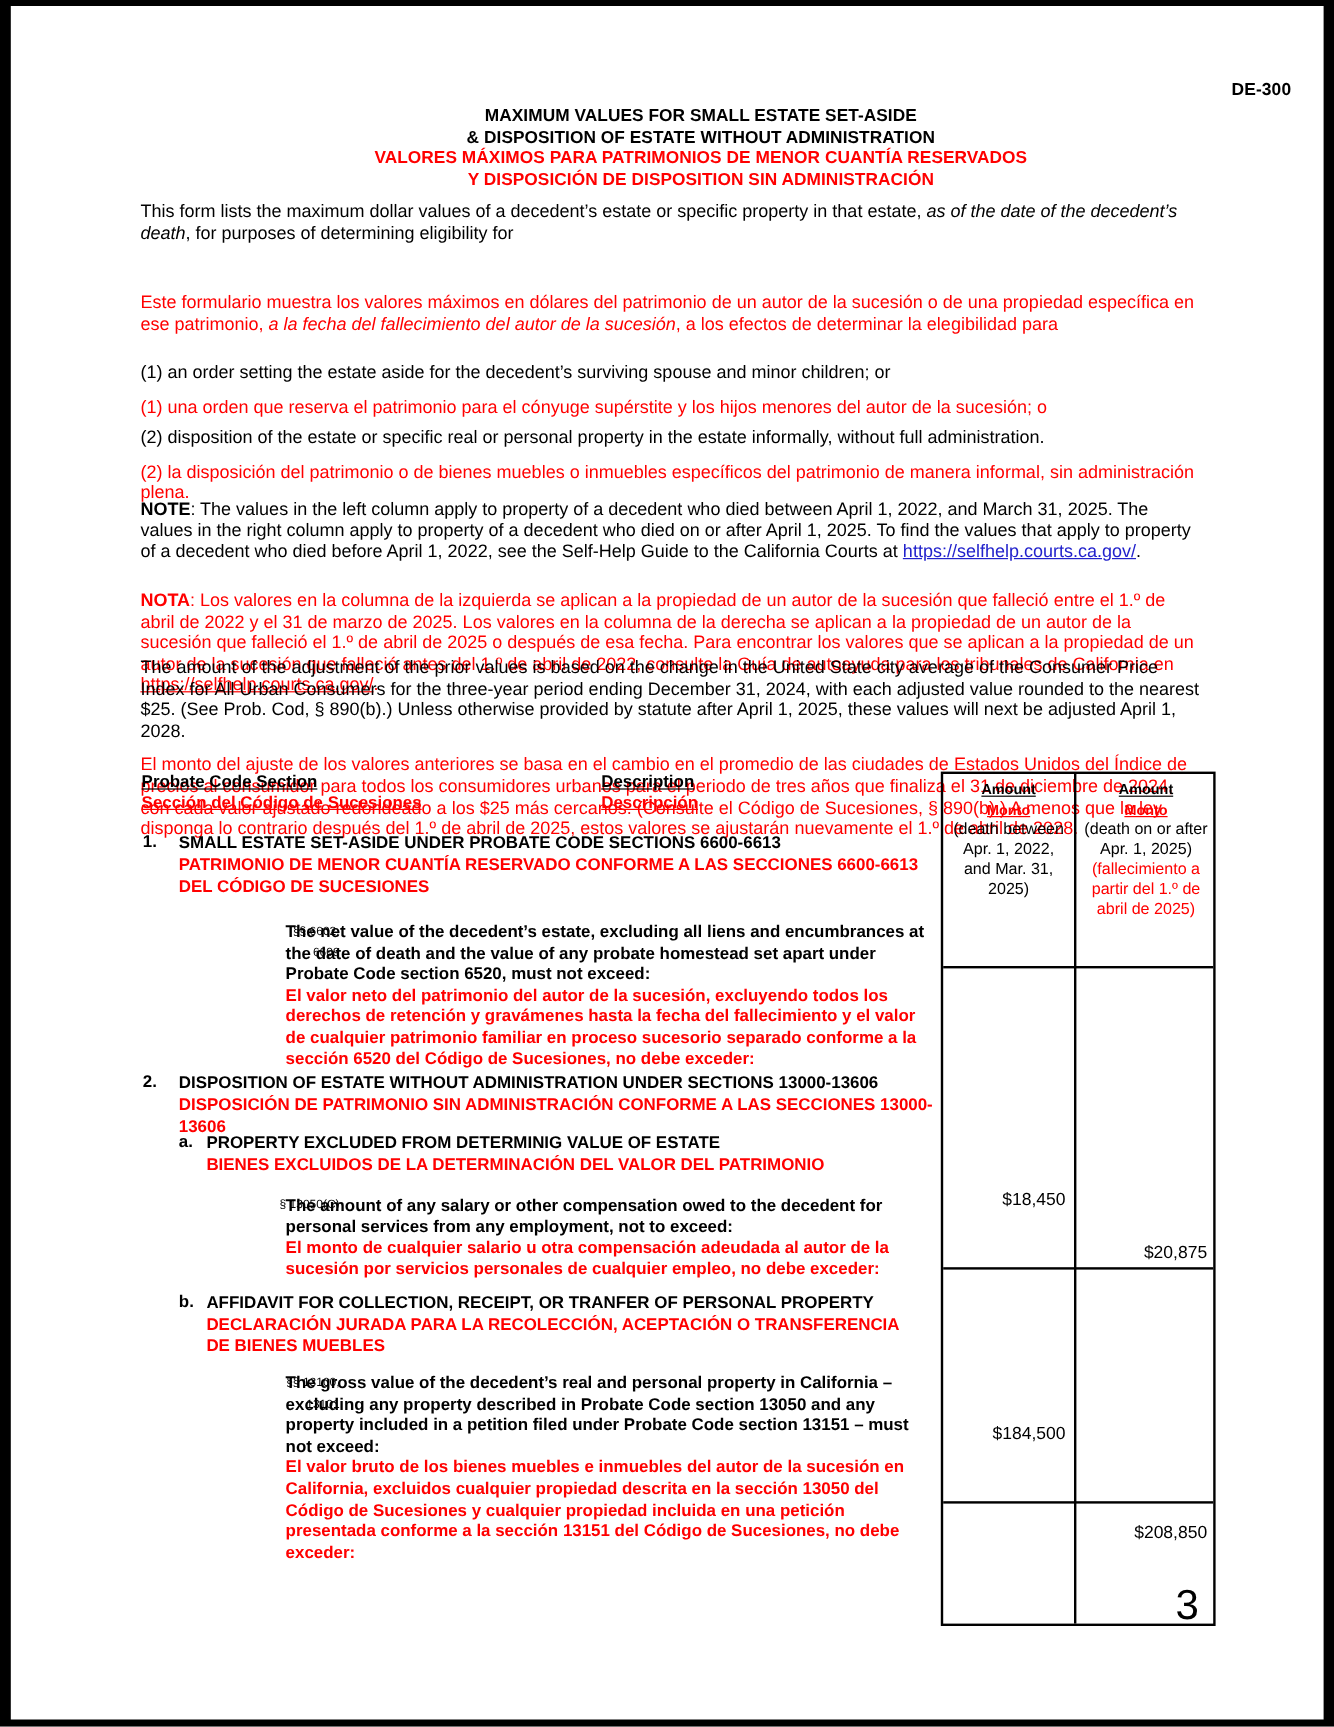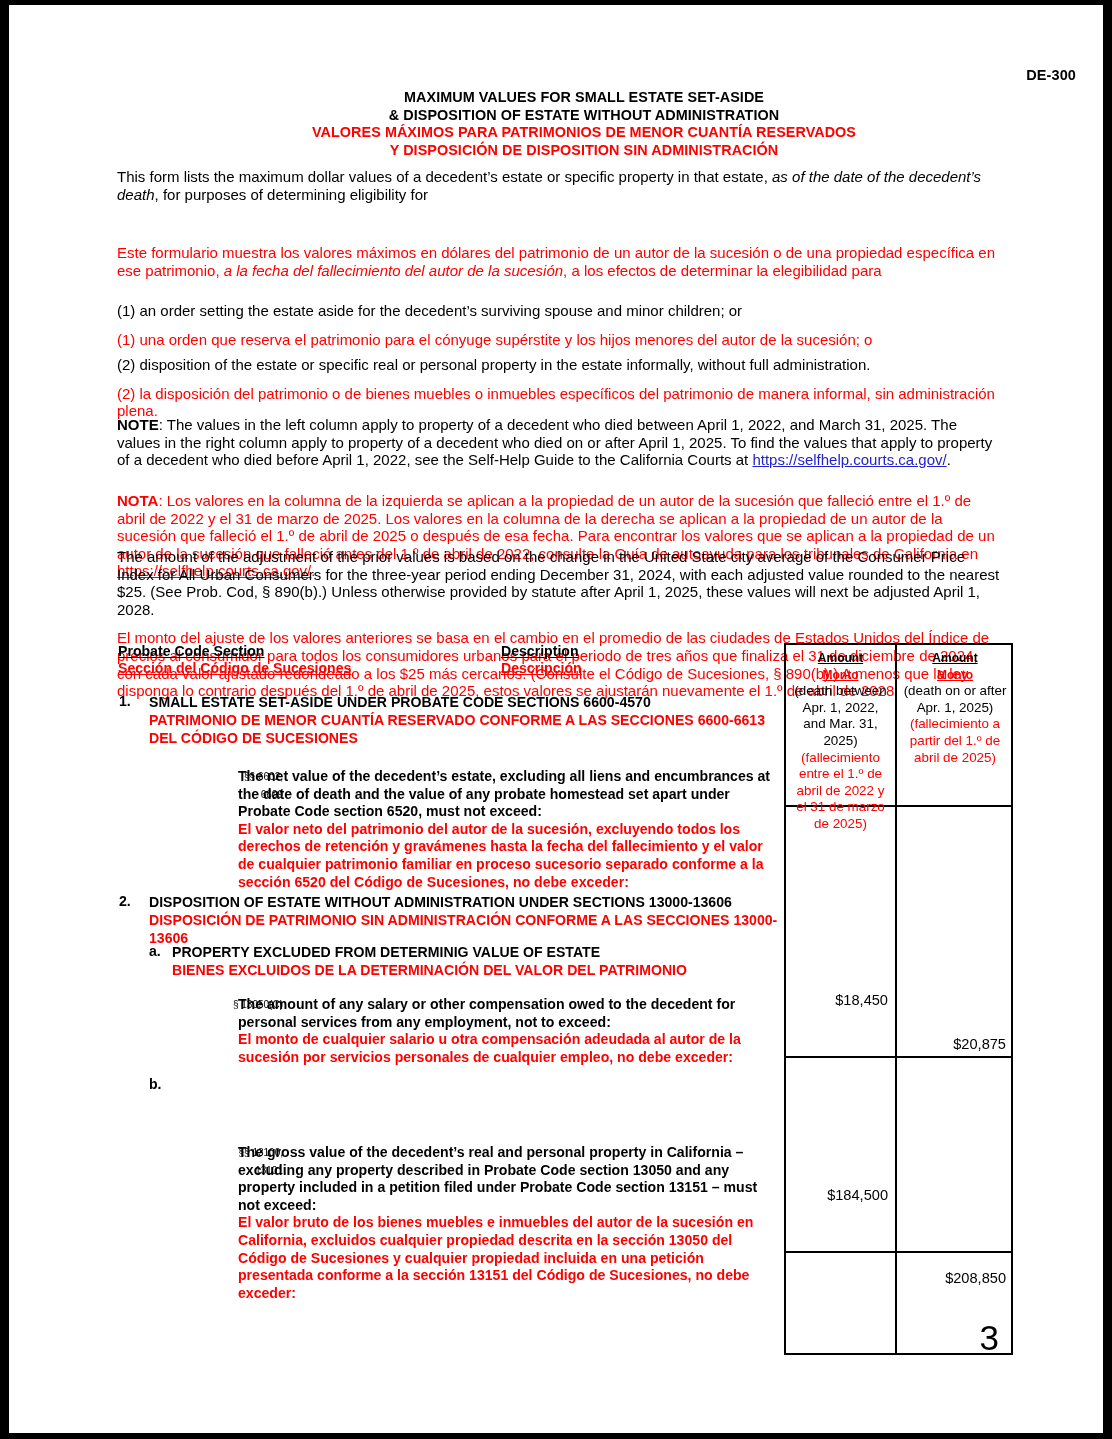--- a/index.html
+++ b/index.html
@@ -245,21 +245,21 @@
     <div class="u en">Probate Code Section</div>
     <div class="u es">Sección del Código de Sucesiones</div>
   </div>
   <div class="colhead ch-mid">
     <div class="u en">Description</div>
     <div class="u es">Descripción</div>
   </div>
 
   <div class="sec-num" style="left:110px; top:688px;">1.</div>
   <div class="sec" style="left:140px; top:688px; width:630px;">
-    <div class="sec-head en">SMALL ESTATE SET-ASIDE UNDER PROBATE CODE SECTIONS 6600-4570</div>
+    <div class="sec-head en">SMALL ESTATE SET-ASIDE UNDER PROBATE CODE SECTIONS 6600-6613</div>
     <div class="sec-head es">PATRIMONIO DE MENOR CUANTÍA RESERVADO CONFORME A LAS SECCIONES 6600-6613</div>
     <div class="sec-head es">DEL CÓDIGO DE SUCESIONES</div>
   </div>
   <div class="code-ref" style="left:164px; top:763px;">
     <div class="en">§§ 6602,</div>
     <div class="en">6609</div>
   </div>
   <div class="desc-body" style="left:229px; top:763px;">
     <div class="en">The net value of the decedent’s estate, excluding all liens and encumbrances at the date of death and the value of any probate homestead set apart under Probate Code section 6520, must not exceed:</div>
     <div class="es">El valor neto del patrimonio del autor de la sucesión, excluyendo todos los derechos de retención y gravámenes hasta la fecha del fallecimiento y el valor de cualquier patrimonio familiar en proceso sucesorio separado conforme a la sección 6520 del Código de Sucesiones, no debe exceder:</div>
@@ -279,39 +279,43 @@
   </div>
   <div class="code-ref" style="left:129px; top:991px; width:145px;">
     <div class="en">§ 13050(C)</div>
   </div>
   <div class="desc-body" style="left:229px; top:991px;">
     <div class="en">The amount of any salary or other compensation owed to the decedent for personal services from any employment, not to exceed:</div>
     <div class="es">El monto de cualquier salario u otra compensación adeudada al autor de la sucesión por servicios personales de cualquier empleo, no debe exceder:</div>
   </div>
 
   <div class="sub-letter" style="left:140px; top:1071px;">b.</div>
+  <div class="sec" style="left:163px; top:1071px; width:620px;">
+    <div class="sec-head en">AFFIDAVIT FOR COLLECTION, RECEIPT, OR TRANFER OF PERSONAL PROPERTY</div>
+    <div class="sec-head es">DECLARACIÓN JURADA PARA LA RECOLECCIÓN, ACEPTACIÓN O TRANSFERENCIA</div>
+    <div class="sec-head es">DE BIENES MUEBLES</div>
+  </div>
   <div class="code-ref" style="left:164px; top:1139px;">
     <div class="en">§§ 13100,</div>
     <div class="en">13101</div>
   </div>
   <div class="desc-body" style="left:229px; top:1139px;">
     <div class="en">The gross value of the decedent’s real and personal property in California – excluding any property described in Probate Code section 13050 and any property included in a petition filed under Probate Code section 13151 – must not exceed:</div>
     <div class="es">El valor bruto de los bienes muebles e inmuebles del autor de la sucesión en California, excluidos cualquier propiedad descrita en la sección 13050 del Código de Sucesiones y cualquier propiedad incluida en una petición presentada conforme a la sección 13151 del Código de Sucesiones, no debe exceder:</div>
   </div>
 
   <div class="amt-table">
     <div class="vdiv"></div>
 
     <div class="amt-row" style="top:0; height:162px;">
       <div class="amt-cell left" style="top:0; height:160px;">
         <div class="amt-head-txt">
           <div class="lbl en">Amount</div>
           <div class="lbl es">Monto</div>
           <div class="en">(death between Apr. 1, 2022, and Mar. 31, 2025)</div>
-          <div class="es">(fallecimiento entre el 1.º de abril de 2022 y el 31 de marzo de 2025)</div>
         </div>
       </div>
       <div class="amt-cell right" style="top:0; height:160px;">
         <div class="amt-head-txt">
           <div class="lbl en">Amount</div>
           <div class="lbl es">Monto</div>
           <div class="en">(death on or after Apr. 1, 2025)</div>
           <div class="es">(fallecimiento a partir del 1.º de abril de 2025)</div>
         </div>
       </div>

